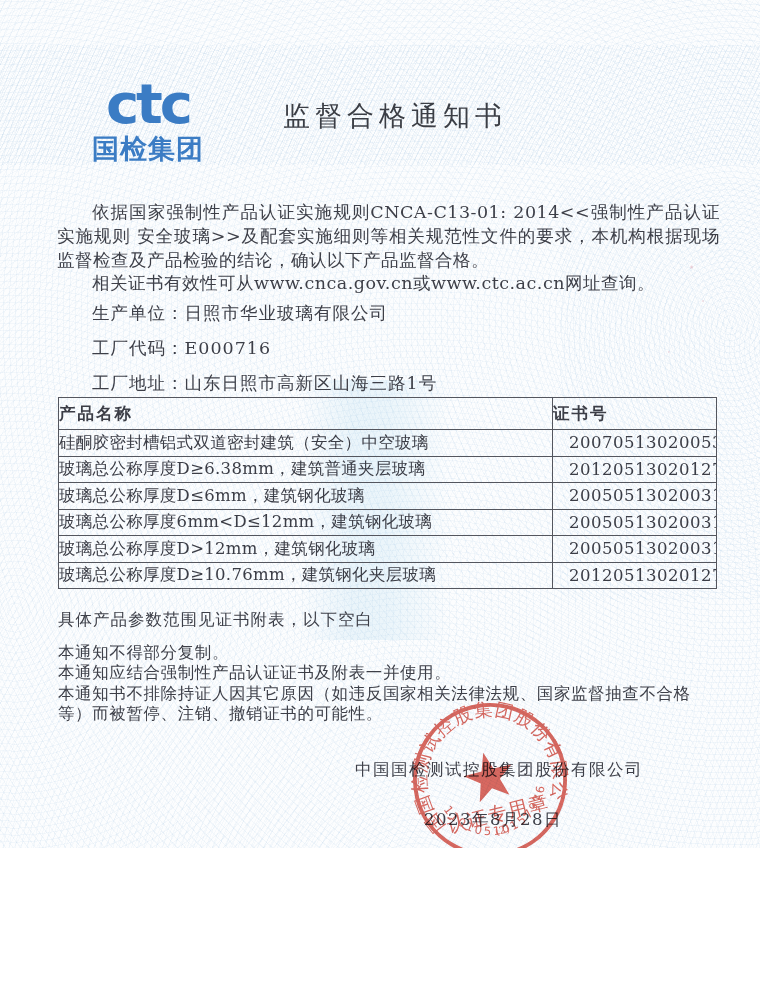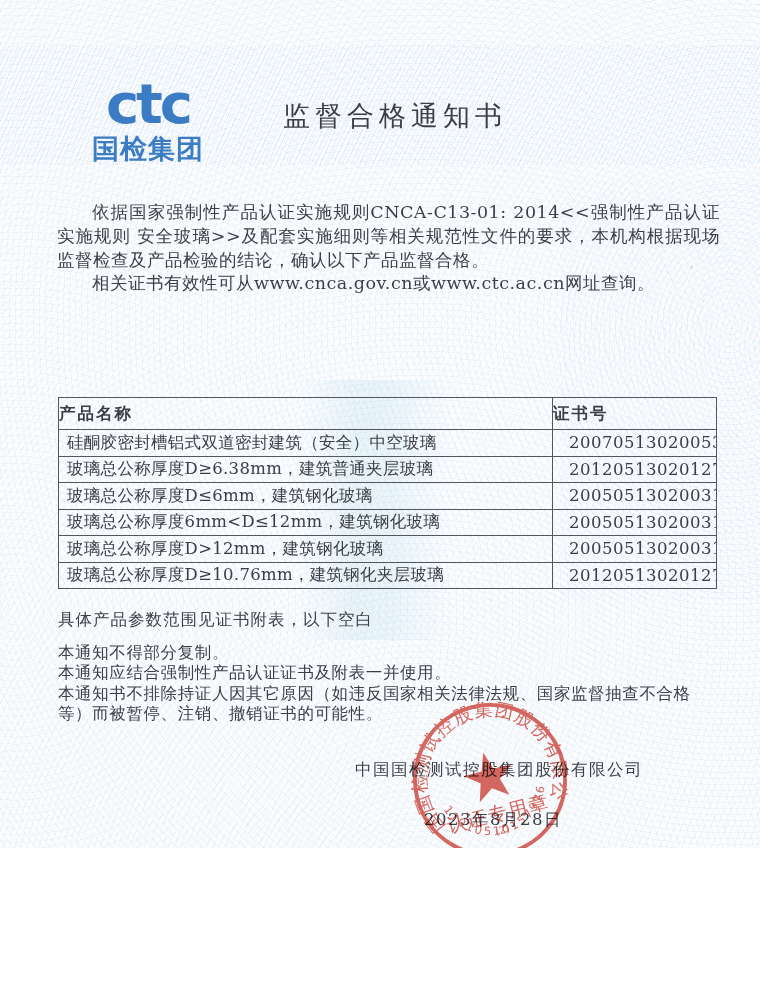--- a/index.html
+++ b/index.html
@@ -62,21 +62,21 @@
   .field-line { height:22px; margin-bottom:13px; white-space:nowrap; }
 
   table.cert-table {
     position:absolute; left:58px; top:397px; width:658px;
     border-collapse:collapse; table-layout:fixed;
     font-size:16.5px; color:#3b3d46;
   }
   .cert-table th, .cert-table td { border:1px solid #54565e; overflow:hidden; white-space:nowrap; }
   .cert-table th { height:32px; font-weight:bold; text-align:left; letter-spacing:2px; }
   .cert-table td { height:26.5px; }
-  .cert-table td.product { padding-left:8px; letter-spacing:0.3px; }
+  .cert-table td.product { letter-spacing:0.3px; }
   .cert-table td.cert { padding-left:16px; font-family:"DejaVu Serif","Liberation Serif",serif; letter-spacing:0.5px; }
   .col-product { width:494px; } .col-cert { width:164px; }
 
   .remark { position:absolute; left:58px; top:609px; font-size:16.5px; letter-spacing:1px; }
   .notes { position:absolute; left:58px; top:643px; width:648px; font-size:16.5px; line-height:1.24; letter-spacing:0.6px; }
   .signature-company { position:absolute; left:355px; top:759px; font-size:16.5px; letter-spacing:1.5px; }
   .signature-date { position:absolute; left:424px; top:809px; font-size:16.5px; letter-spacing:1.5px; }
 
   .stamp {
     position:absolute; left:410px; top:700px; width:160px; height:160px;
@@ -98,20 +98,31 @@
   </div>
 
   <div class="doc-title">监督合格通知书</div>
 
 
   <div class="body-text">
       <p>依据国家强制性产品认证实施规则CNCA-C13-01: 2014&lt;&lt;强制性产品认证实施规则 安全玻璃&gt;&gt;及配套实施细则等相关规范性文件的要求，本机构根据现场监督检查及产品检验的结论，确认以下产品监督合格。</p>
       <p>相关证书有效性可从www.cnca.gov.cn或www.ctc.ac.cn网址查询。</p>
     </div>
 
+  <div class="fields">
+      <div class="field-line">
+      <span>生产单位：</span><span>日照市华业玻璃有限公司</span>
+    </div>
+      <div class="field-line">
+      <span>工厂代码：</span><span>E000716</span>
+    </div>
+      <div class="field-line">
+      <span>工厂地址：</span><span>山东日照市高新区山海三路1号</span>
+    </div>
+    </div>
 
   <table class="cert-table">
     <colgroup>
         <col class="col-product">
         <col class="col-cert">
       </colgroup>
     <thead>
       <tr>
         <th>产品名称</th>
         <th>证书号</th>

